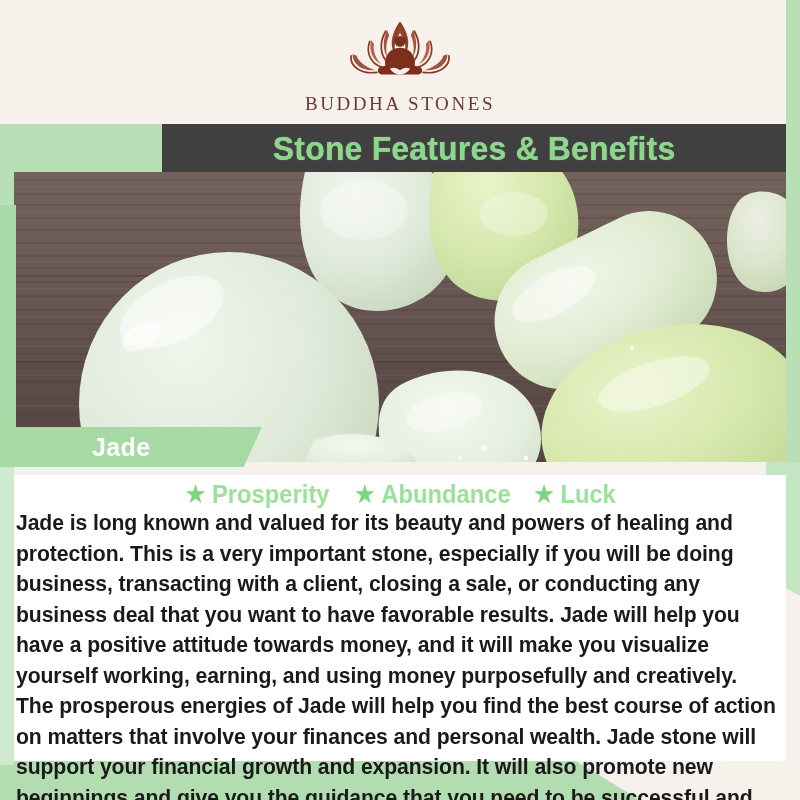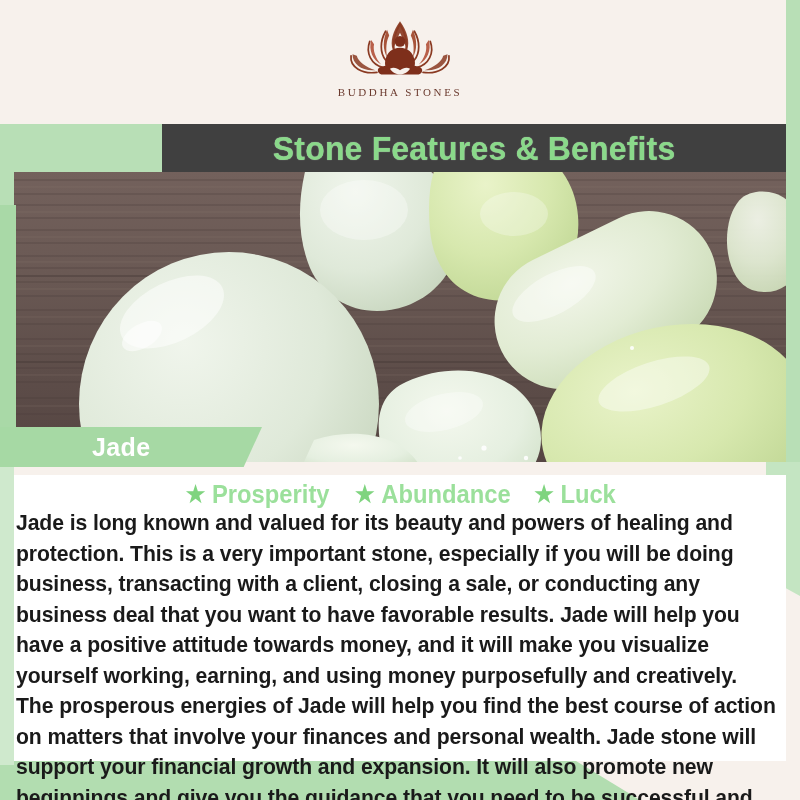--- a/index.html
+++ b/index.html
@@ -16,21 +16,22 @@
     position:absolute; inset:0;
     background:#b8dfb6;
   }
   .logo-wrap {
     position:absolute; left:0; top:14px; width:800px;
     display:flex; flex-direction:column; align-items:center;
     z-index:6;
   }
   .lotus { width:146px; height:72px; display:block; }
   .brand-name {
-    font-size:11px;
+    margin-top:7px;
+    font-size:19px;
     letter-spacing:2.6px;
     color:#6b3a2e;
     font-family:"Liberation Serif", serif;
     font-weight:400;
   }
 
   
   .top-green-strip {
     position:absolute; left:162px; top:0; width:638px; height:172px;
     background:#b8dfb6; z-index:2;

